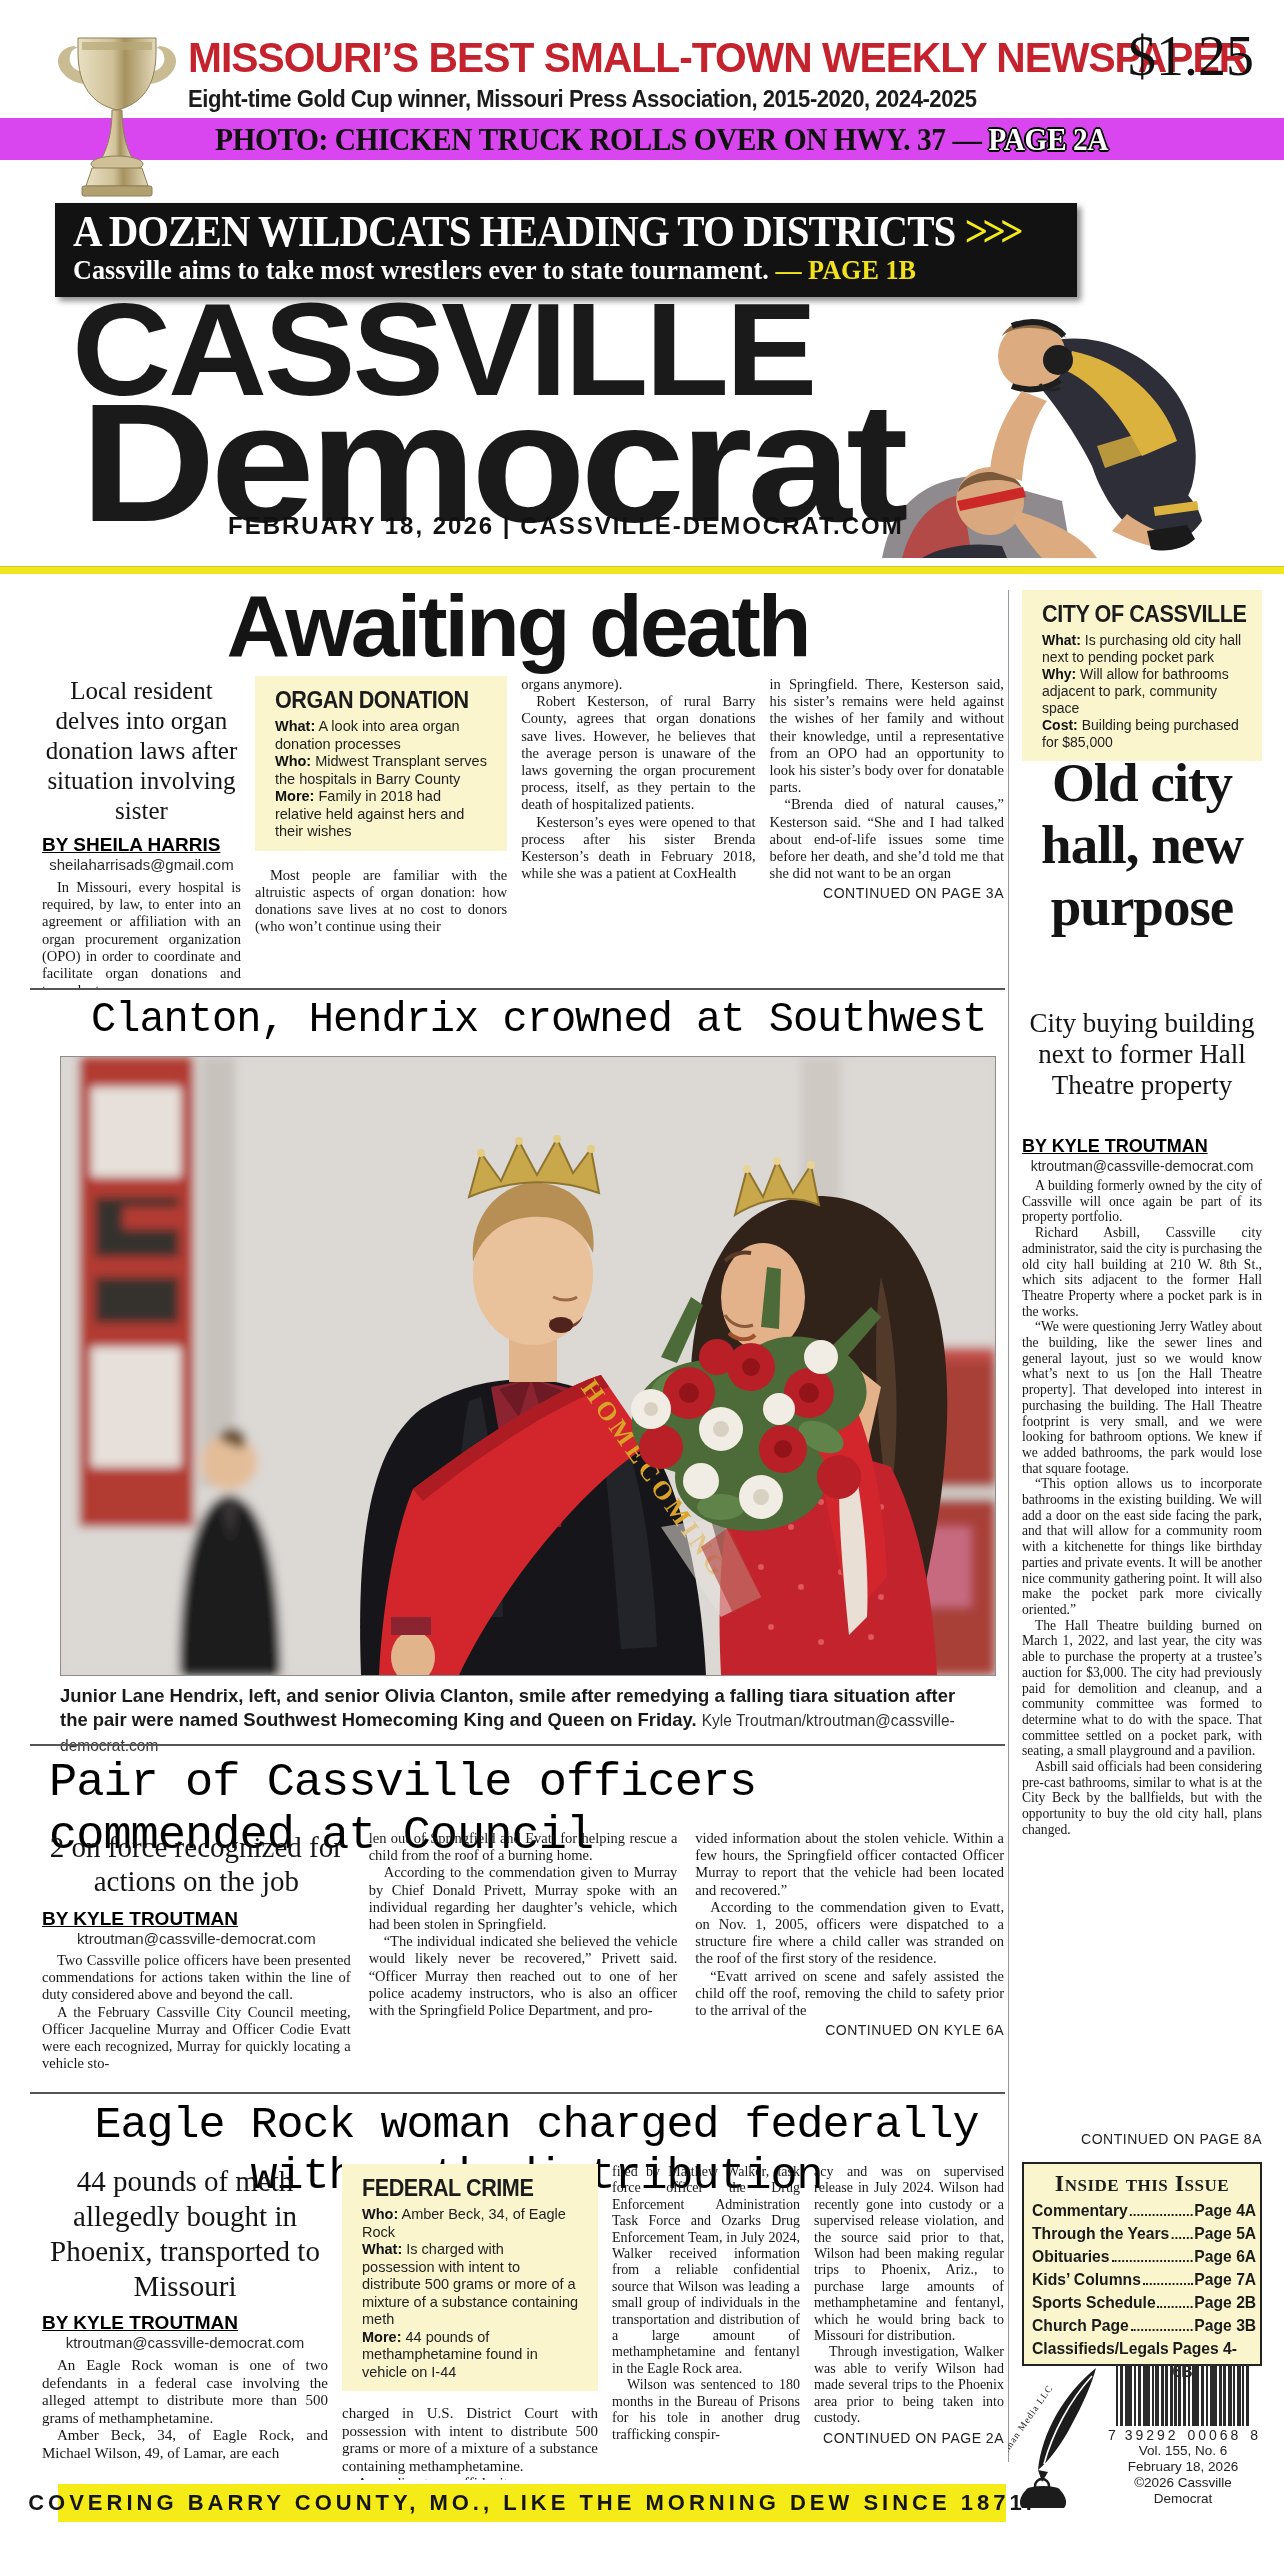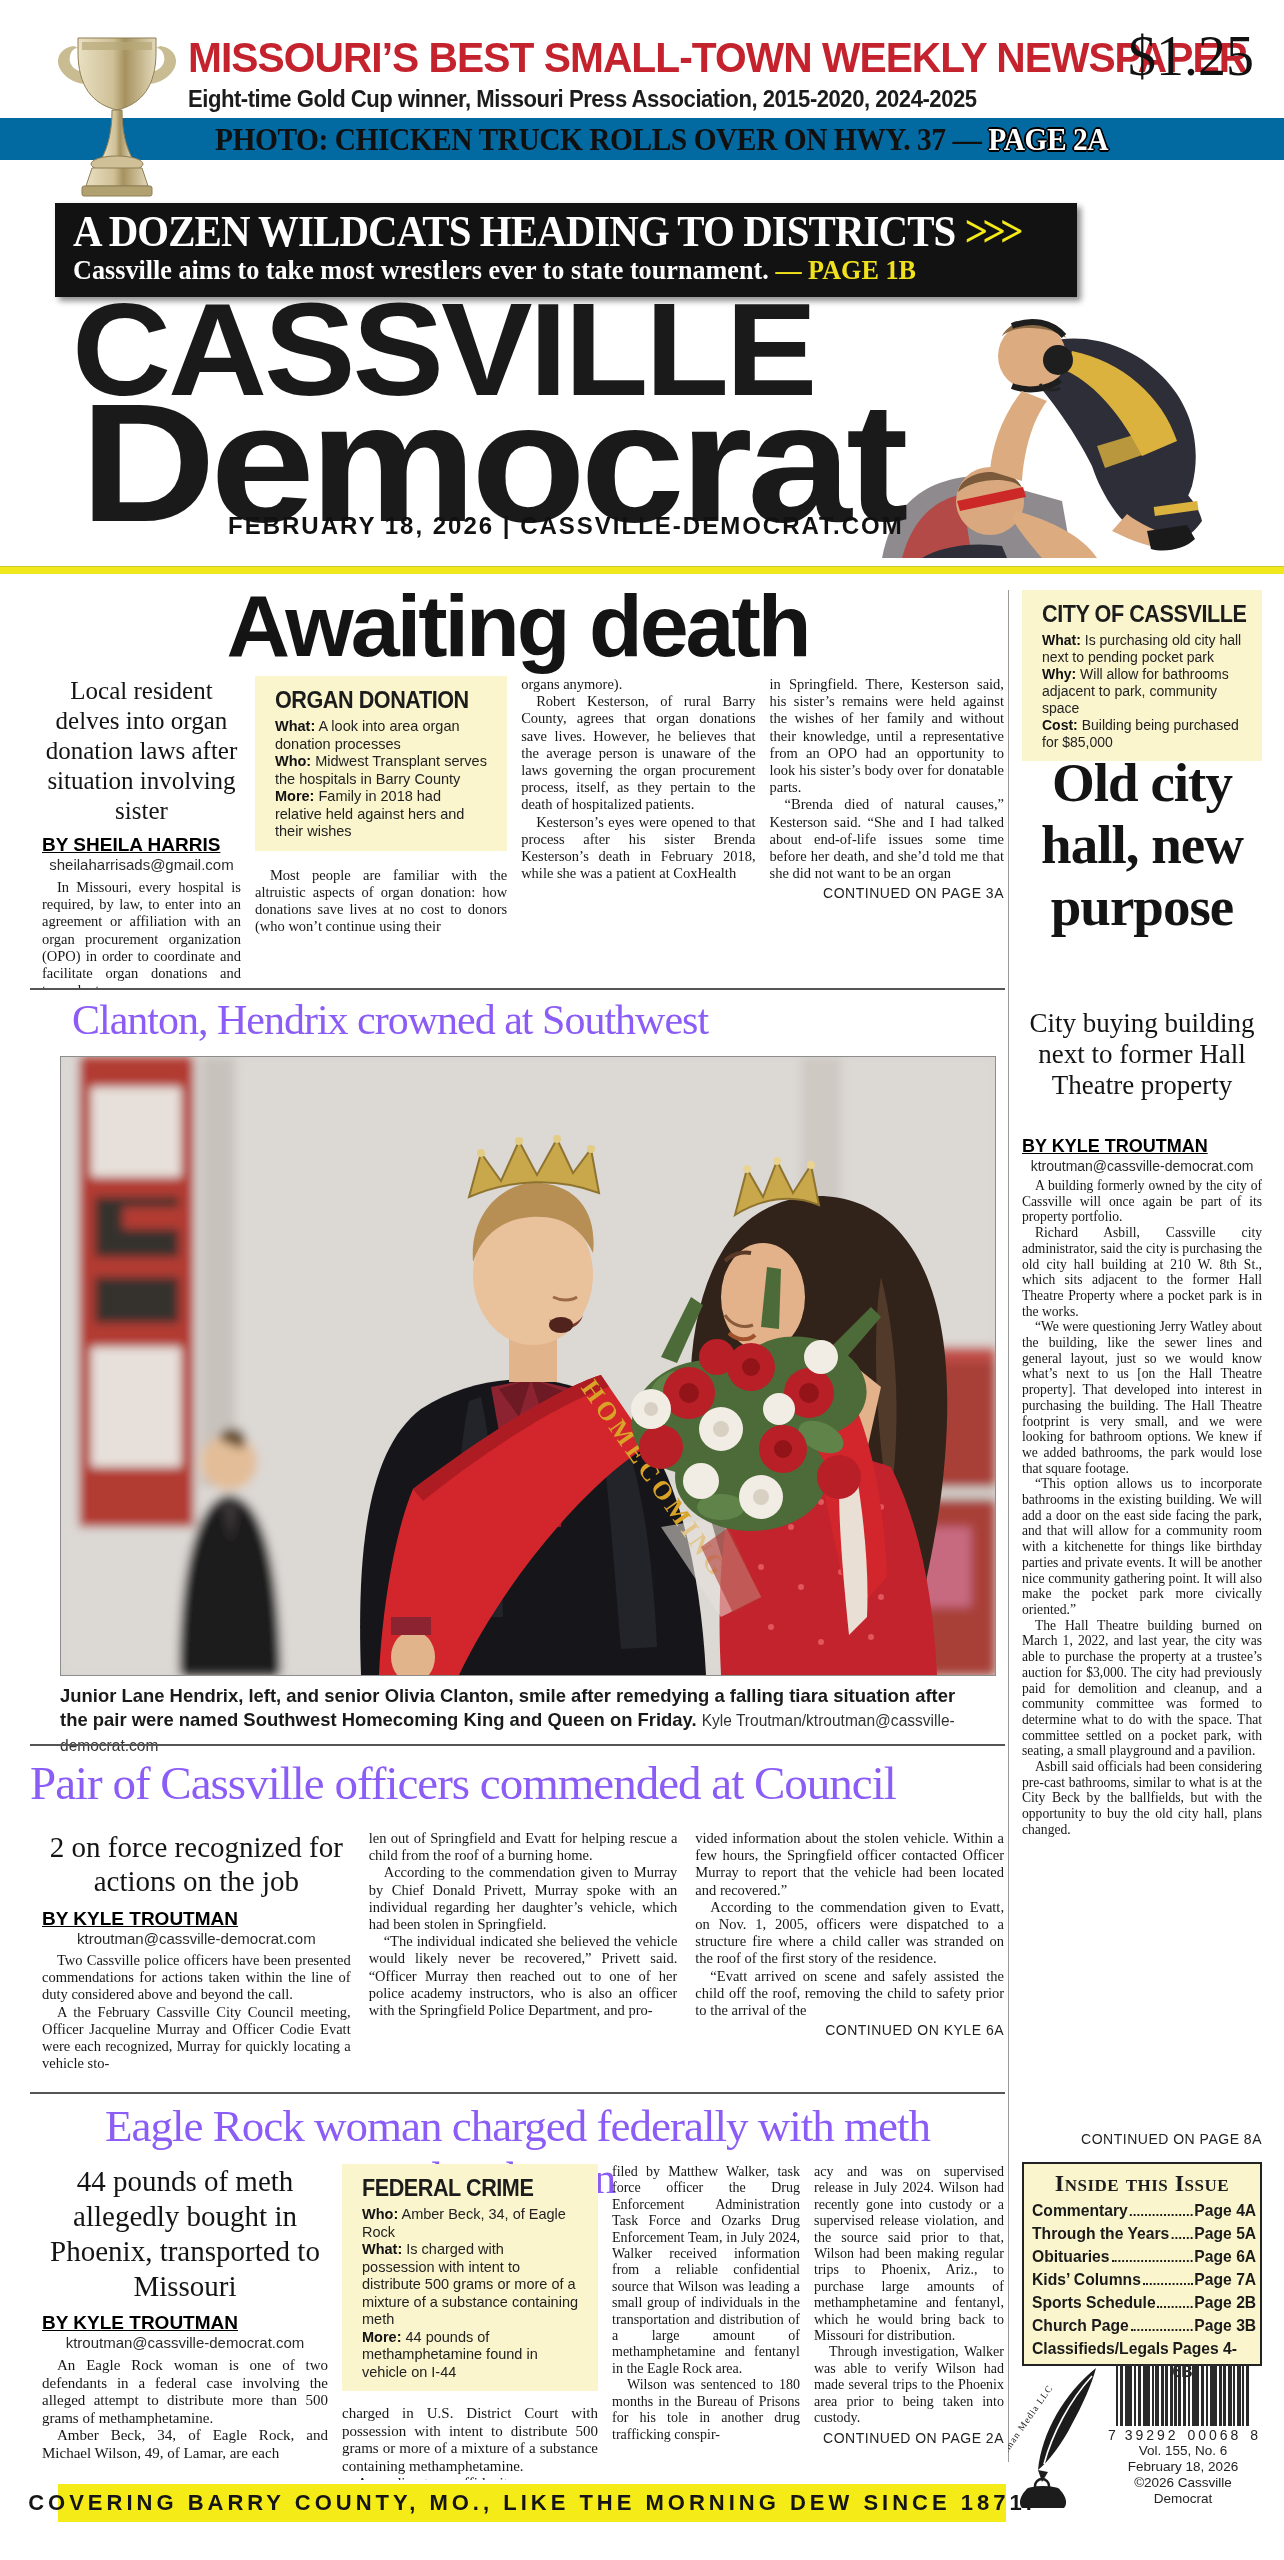--- a/index.html
+++ b/index.html
@@ -7,21 +7,21 @@
         font-family:"Liberation Serif",serif;color:#161616;}
   .abs{position:absolute;}
   
   #trophy{left:52px;top:28px;width:130px;height:175px;z-index:5;}
   #award-title{left:188px;top:34px;width:950px;font-family:"Liberation Sans",sans-serif;
        font-weight:700;font-size:42px;letter-spacing:-1px;color:#c4232e;white-space:nowrap;transform:scaleX(.97);transform-origin:left;}
   #price{left:1128px;top:24px;font-family:"Liberation Serif",serif;font-size:56px;color:#111;}
   #award-sub{left:188px;top:86px;font-family:"Liberation Sans",sans-serif;font-weight:700;
        font-size:23px;letter-spacing:-.5px;color:#1c1c1c;transform:scaleX(.96);transform-origin:left;}
   
-  #teaser{left:0;top:118px;width:1284px;height:42px;background:#0369a1;z-index:2;}
+  #teaser{left:0;top:118px;width:1284px;height:42px;background:#d946ef;z-index:2;}
   #teaser-inner{position:absolute;left:215px;top:4px;font-family:"Liberation Serif",serif;
        font-weight:700;font-size:31px;letter-spacing:-.5px;color:#101010;white-space:nowrap;transform:scaleX(.95);transform-origin:left;}
   #teaser-page{color:#fff;text-shadow:-2px 0 #000,2px 0 #000,0 -2px #000,0 2px #000,-1px -1px #000,1px 1px #000,-1px 1px #000,1px -1px #000;}
   
   #skybox{left:55px;top:203px;width:1022px;height:94px;background:#121212;box-shadow:4px 4px 6px rgba(0,0,0,.45);
        padding:6px 18px;box-sizing:border-box;z-index:3;}
   #skybox-line1{font-family:"Liberation Serif",serif;font-weight:700;font-size:44px;line-height:46px;
        color:#fff;letter-spacing:-1px;white-space:nowrap;transform:scaleX(.93);transform-origin:left;}
   #skybox-arrows{color:#f5eb16;letter-spacing:-6px;padding-left:10px;}
   #skybox-line2{font-family:"Liberation Serif",serif;font-weight:700;font-size:27px;color:#fff;white-space:nowrap;transform:scaleX(.97);transform-origin:left;}
@@ -30,21 +30,21 @@
   #mast-photo{left:862px;top:296px;width:370px;height:262px;z-index:1;}
   #mast-title1{left:72px;top:294px;font-family:"Liberation Sans",sans-serif;font-weight:700;
        font-size:132px;line-height:112px;letter-spacing:-3px;color:#1a1a1a;transform:scaleX(1.04);transform-origin:left;z-index:2;}
   #mast-title2{left:80px;top:388px;font-family:"Liberation Sans",sans-serif;font-weight:700;
        font-size:168px;line-height:150px;letter-spacing:-5px;color:#1a1a1a;transform:scaleX(1.12);transform-origin:left;z-index:2;}
   #dateline{left:228px;top:512px;font-family:"Liberation Sans",sans-serif;font-weight:700;
        font-size:24px;letter-spacing:2px;color:#111;z-index:3;white-space:nowrap;}
   #yellowrule{left:0;top:566px;width:1284px;height:7px;background:#f0e71c;border-top:1px solid #cfc82a;z-index:4;}
   
   .headline-sans{font-family:"Liberation Sans",sans-serif;font-weight:700;color:#141414;}
-  .headline-serif{font-family:Liberation Serif, serif;font-weight:400;color:#8b5cf6;}
+  .headline-serif{font-family:Liberation Mono, monospace;font-weight:400;color:#000000;margin-left:19px;}
   .deck{font-family:"Liberation Serif",serif;text-align:center;color:#141414;}
   .byline{font-family:"Liberation Sans",sans-serif;font-weight:700;text-align:left;font-size:19px;letter-spacing:0;color:#000000;text-decoration:underline;}
   .email{font-family:"Liberation Sans",sans-serif;text-align:center;font-size:15px;color:#2b2b2b;}
   .cols{display:flex;}
   .col{overflow:hidden;}
   .col p{margin:0;font-size:14.5px;line-height:17.2px;text-align:justify;text-indent:15px;}
   .col p.noindent{text-indent:0;}
   .continued{font-family:"Liberation Sans",sans-serif;font-size:14px;letter-spacing:.5px;color:#222;text-align:right;margin-top:3px;}
   .infobox{background:#fbf5cd;padding:10px 20px;box-sizing:border-box;}
   .infobox h3{margin:0 0 4px 0;font-family:"Liberation Sans",sans-serif;font-weight:700;font-size:24px;

